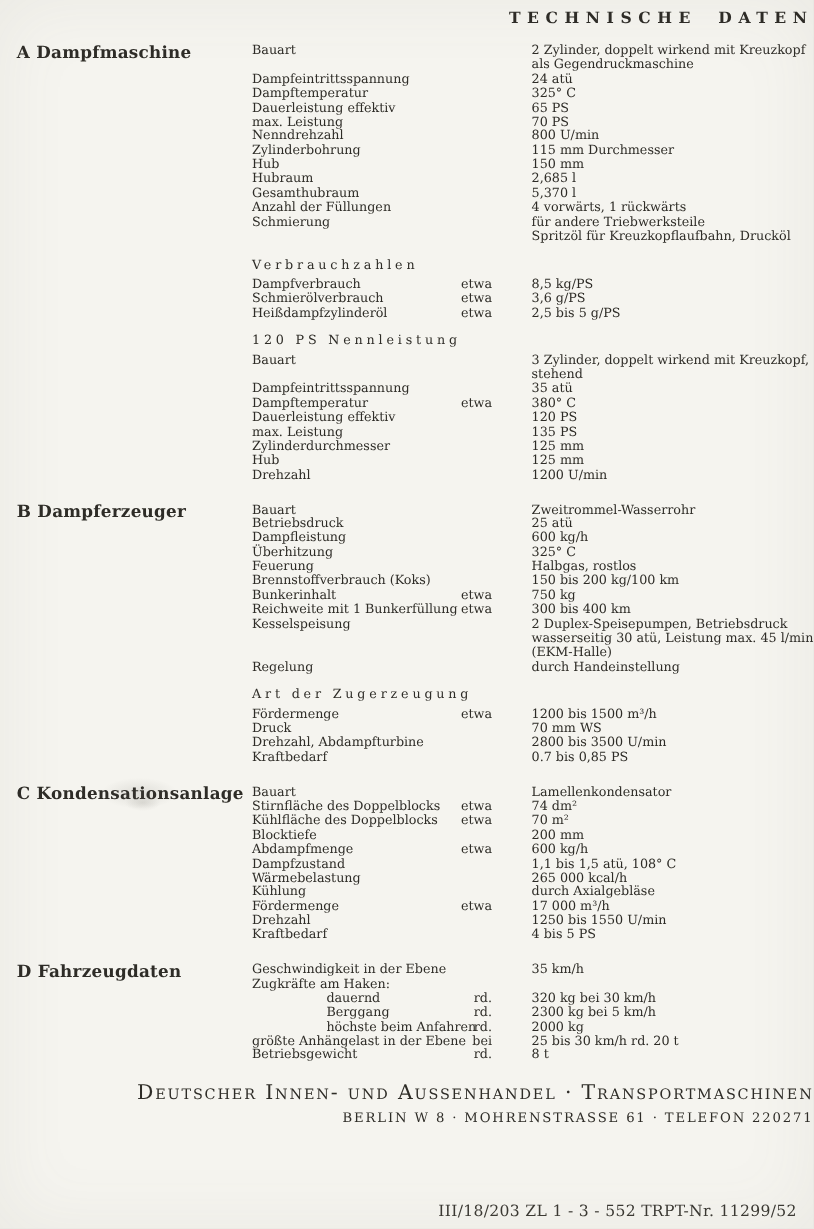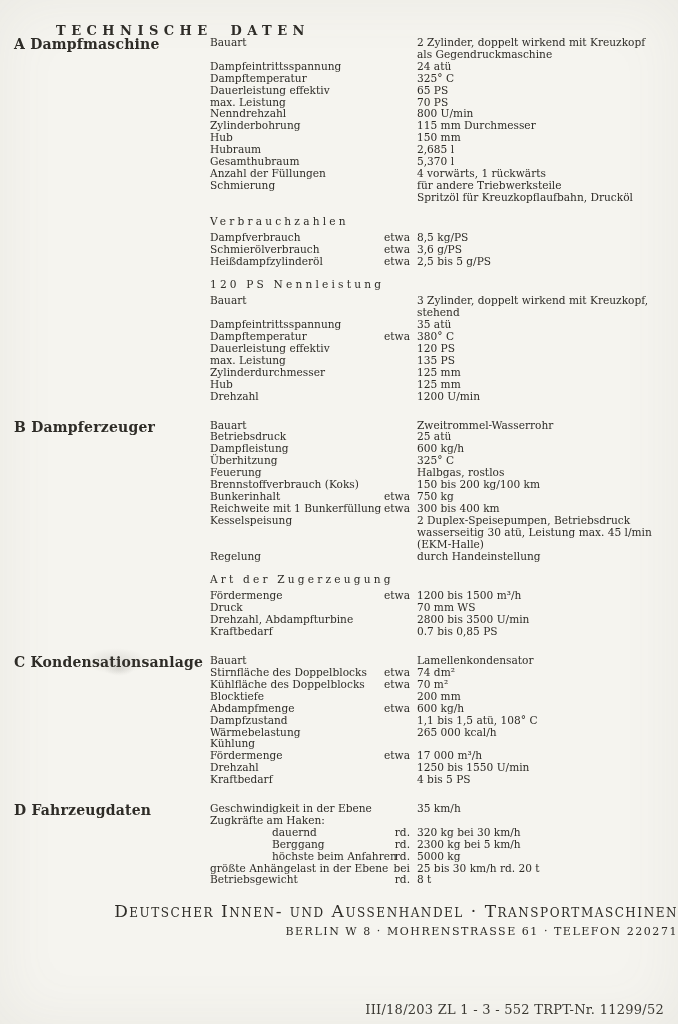--- a/index.html
+++ b/index.html
@@ -5,22 +5,22 @@
   :root { --paper:#f5f4ef; --ink:#2e2c27; }
   html,body { margin:0; padding:0; background:#e8e7e2; }
   .page {
     position:relative; width:678px; height:1024px; margin:0 auto;
     background:var(--paper); color:var(--ink);
     font-family:"DejaVu Serif","Liberation Serif",serif;
     overflow:hidden;
     box-shadow:inset 0 0 60px rgba(120,115,100,0.08);
   }
   .title {
-    position:absolute; top:8px; left:0; right:0; margin:15px;
-    text-align:left; font-size:13px; font-weight:bold;
+    position:absolute; top:8px; left:0; right:0; margin:0;
+    text-align:right; font-size:13px; font-weight:bold;
     letter-spacing:0.42em; word-spacing:0.6em;padding-left:41px;
   }
   .content { position:absolute; top:37px; left:210px; right:14px; }
   .section { position:relative; }
   .section + .section { margin-top:17px; }
   .section-header {
     position:absolute; left:-196px; top:-1px; width:190px; margin:0;
     font-size:14px; font-weight:bold; letter-spacing:0.015em;
     white-space:nowrap;
   }
@@ -28,21 +28,21 @@
     margin:11px 0 5px 0; font-size:10.6px; font-weight:normal;
     letter-spacing:0.3em; white-space:nowrap;
   }
   .row {
     display:grid; grid-template-columns:168px 32px 1fr;
     font-size:10.6px; line-height:11.9px;
   }
   .row .label { white-space:nowrap; }
   .row.indent .label { padding-left:62px; }
   .row .qual { text-align:right; white-space:nowrap; }
-  .row .value { padding-left:7px; }
+  .row .value { padding-left:7px;margin-left:26px; }
   .row .value .vline { white-space:nowrap; }
   .footer { position:absolute; top:901px; left:0; right:0; text-align:right; }
   .company {
     font-variant:small-caps; font-size:17px; letter-spacing:0.09em;
     white-space:nowrap;
   }
   .address {
     margin-top:4px; font-size:11px; letter-spacing:0.14em; white-space:nowrap;
   }
   .print-code {
@@ -383,20 +383,23 @@
         <div class="row">
           <div class="label">Wärmebelastung</div>
           <div class="qual"></div>
           <div class="value">
             <div class="vline">265 000 kcal/h</div>
           </div>
         </div>
         <div class="row">
           <div class="label">Kühlung</div>
           <div class="qual"></div>
+          <div class="value">
+            <div class="vline">durch Axialgebläse</div>
+          </div>
         </div>
         <div class="row">
           <div class="label">Fördermenge</div>
           <div class="qual">etwa</div>
           <div class="value">
             <div class="vline">17 000 m³/h</div>
           </div>
         </div>
         <div class="row">
           <div class="label">Drehzahl</div>
@@ -438,21 +441,21 @@
           <div class="label">Berggang</div>
           <div class="qual">rd.</div>
           <div class="value">
             <div class="vline">2300 kg bei 5 km/h</div>
           </div>
         </div>
         <div class="row indent">
           <div class="label">höchste beim Anfahren</div>
           <div class="qual">rd.</div>
           <div class="value">
-            <div class="vline">5000 kg</div>
+            <div class="vline">2000 kg</div>
           </div>
         </div>
         <div class="row">
           <div class="label">größte Anhängelast in der Ebene</div>
           <div class="qual">bei</div>
           <div class="value">
             <div class="vline">25 bis 30 km/h rd. 20 t</div>
           </div>
         </div>
         <div class="row">

